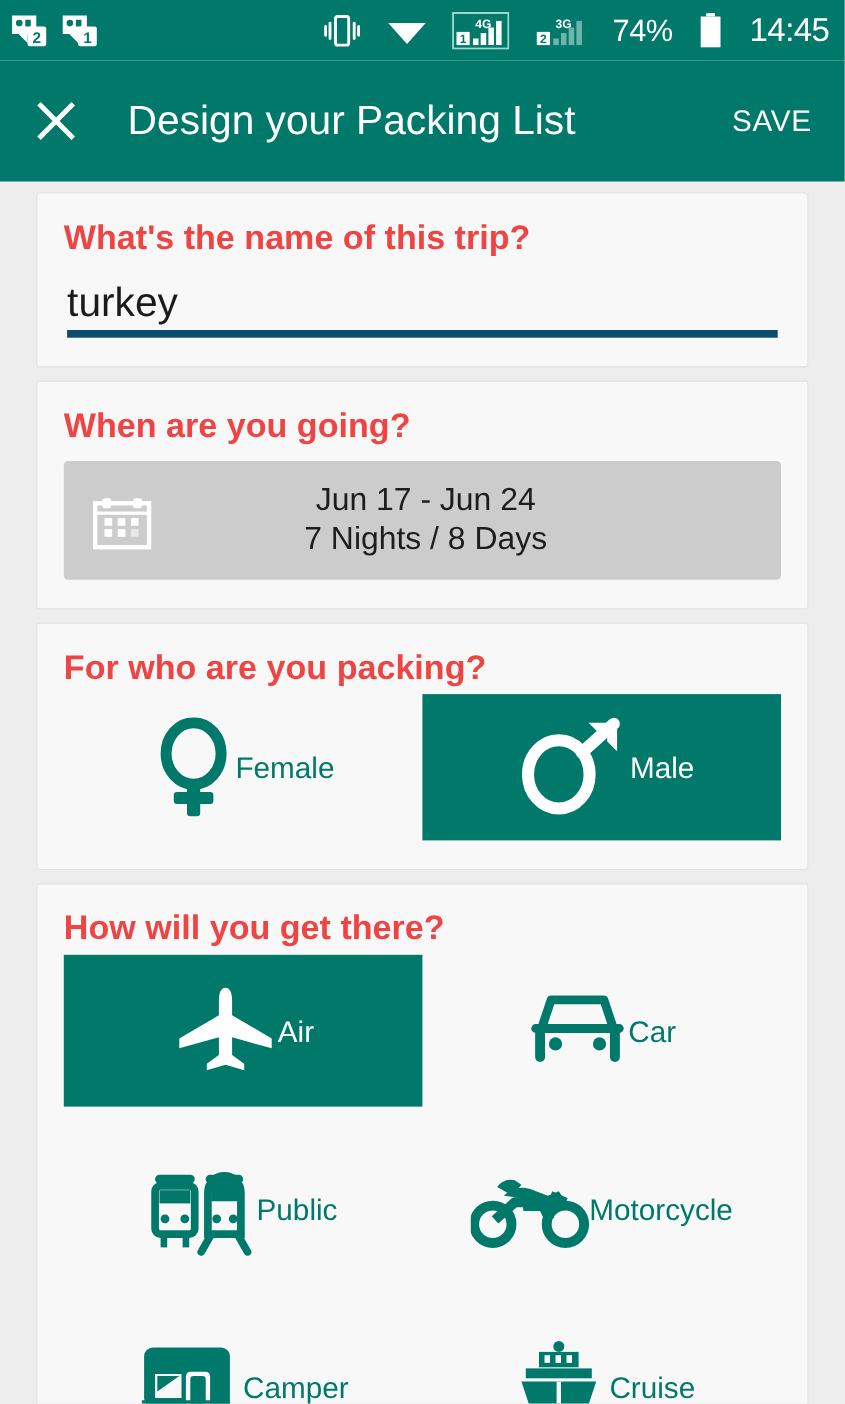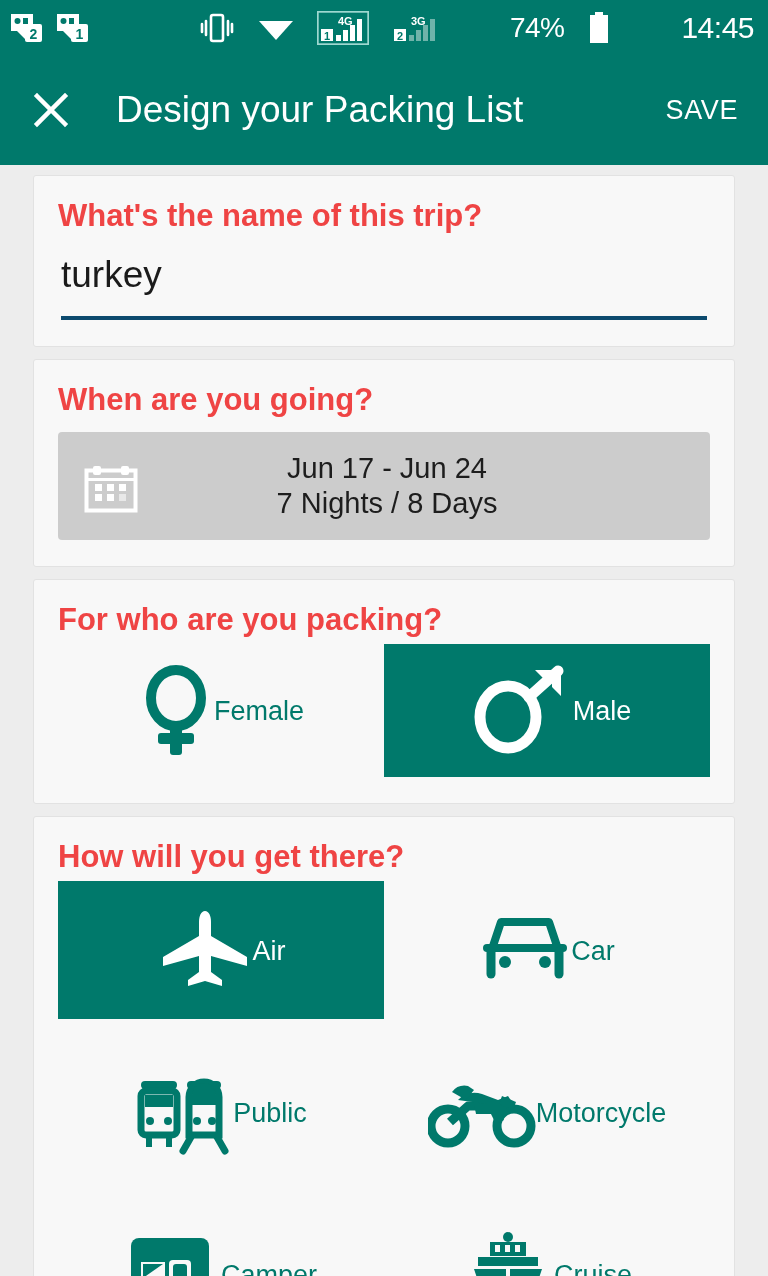--- a/index.html
+++ b/index.html
@@ -12,21 +12,21 @@
   .screen { width: 768px; height: 1276px; position: relative; background: #ededed; }
 
   
   .statusbar {
     height: 55px; background: #00796B;
     display: flex; align-items: center;
     padding: 0 14px 0 10px; color: #ffffff;
   }
   .sb-left { display: flex; align-items: center; gap: 12px; }
   .sb-right { margin-left: auto; display: flex; align-items: center; gap: 23px; }
-  .sb-text { font-size: 28px; font-weight: 400; letter-spacing: -0.5px; color:#fff;margin-left:47px; }
+  .sb-text { font-size: 28px; font-weight: 400; letter-spacing: -0.5px; color:#fff; }
   .sb-pct { font-size: 28px; }
   .sb-clock { font-size: 30px; }
 
   
   .appbar {
     height: 110px; background: #00796B;
     display: flex; align-items: center; padding: 0 26px;
     position: relative;
   }
   .close-btn { width: 50px; height: 50px; display:flex; align-items:center; justify-content:center; cursor: pointer;}
@@ -51,24 +51,24 @@
   .card:first-child { margin-top: 10px; }
   .card-title {
     color: #ef4444; font-size: 31px; font-weight: bold;
     margin-bottom: 6px;
   }
 
   
   .trip-input-wrap { padding: 8px 0 0 0; margin: 0 3px; }
   .trip-input {
     width: 100%; border: none; background: transparent;
-    border-bottom: 4px solid #0c4a6e;
+    border-bottom: 7px solid #0c4a6e;
     font-family: "Liberation Sans", sans-serif;
     font-size: 37px; color: #1b1b1b;
-    padding: 6px 0 20px 0; outline: none;
+    padding: 6px 0 4px 0; outline: none;
   }
 
   
   .date-chip {
     margin-top: 14px;
     background: #cccccc; border-radius: 4px;
     height: 108px; display: flex; align-items: center;
     padding: 10px 22px; cursor: pointer;
   }
   .date-text { flex: 1; text-align: center; padding-right: 56px; }

